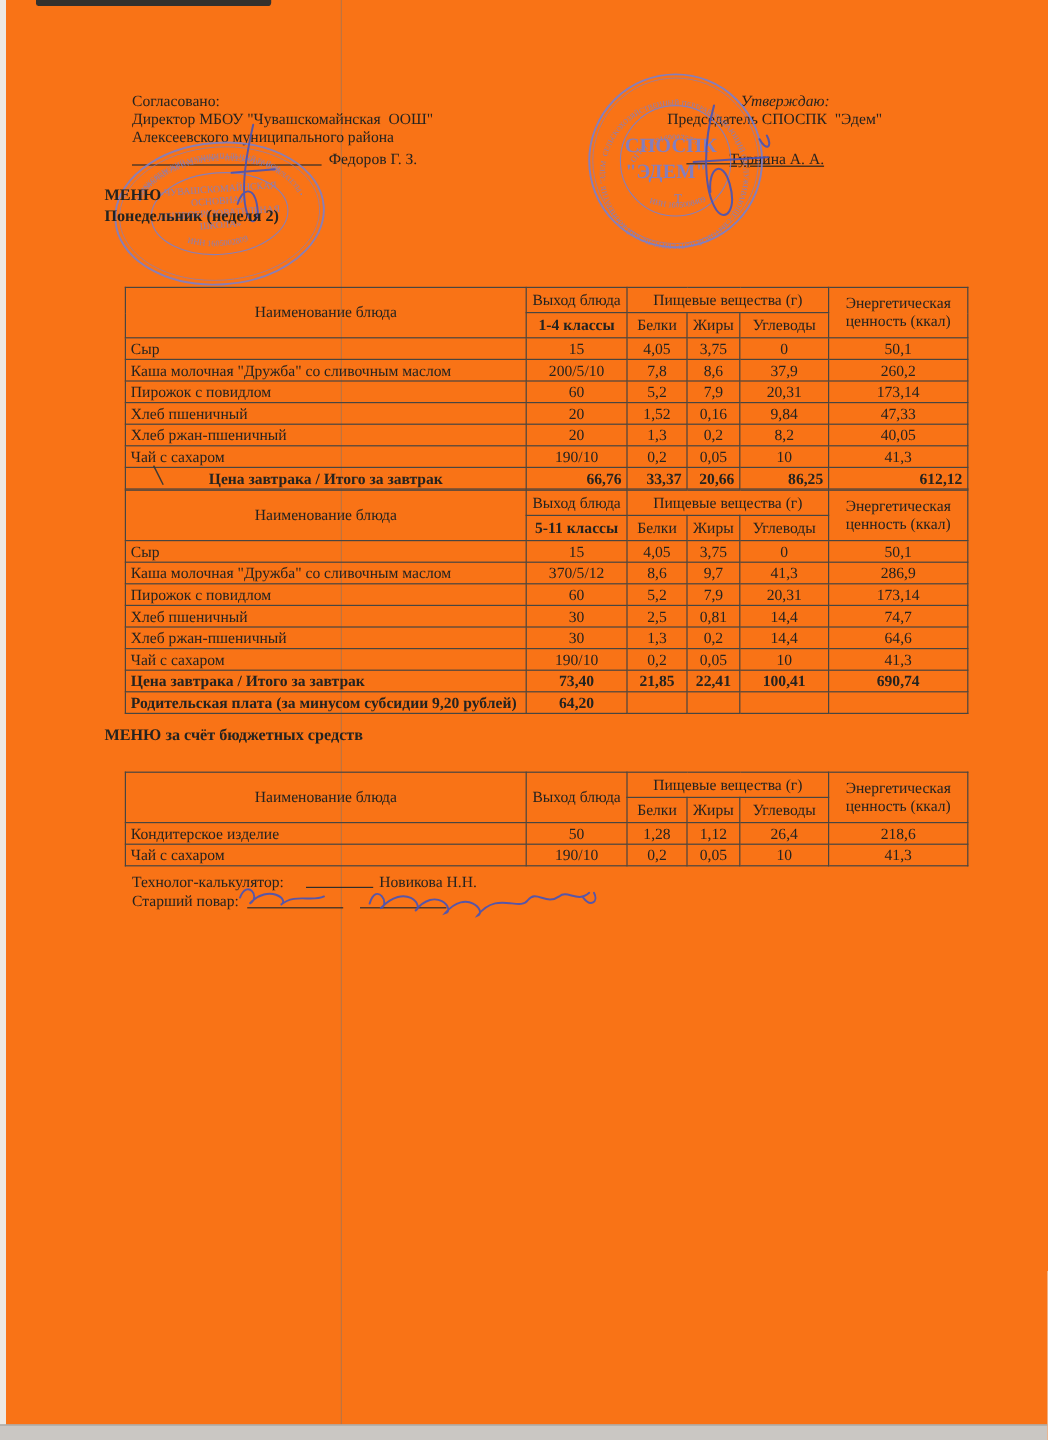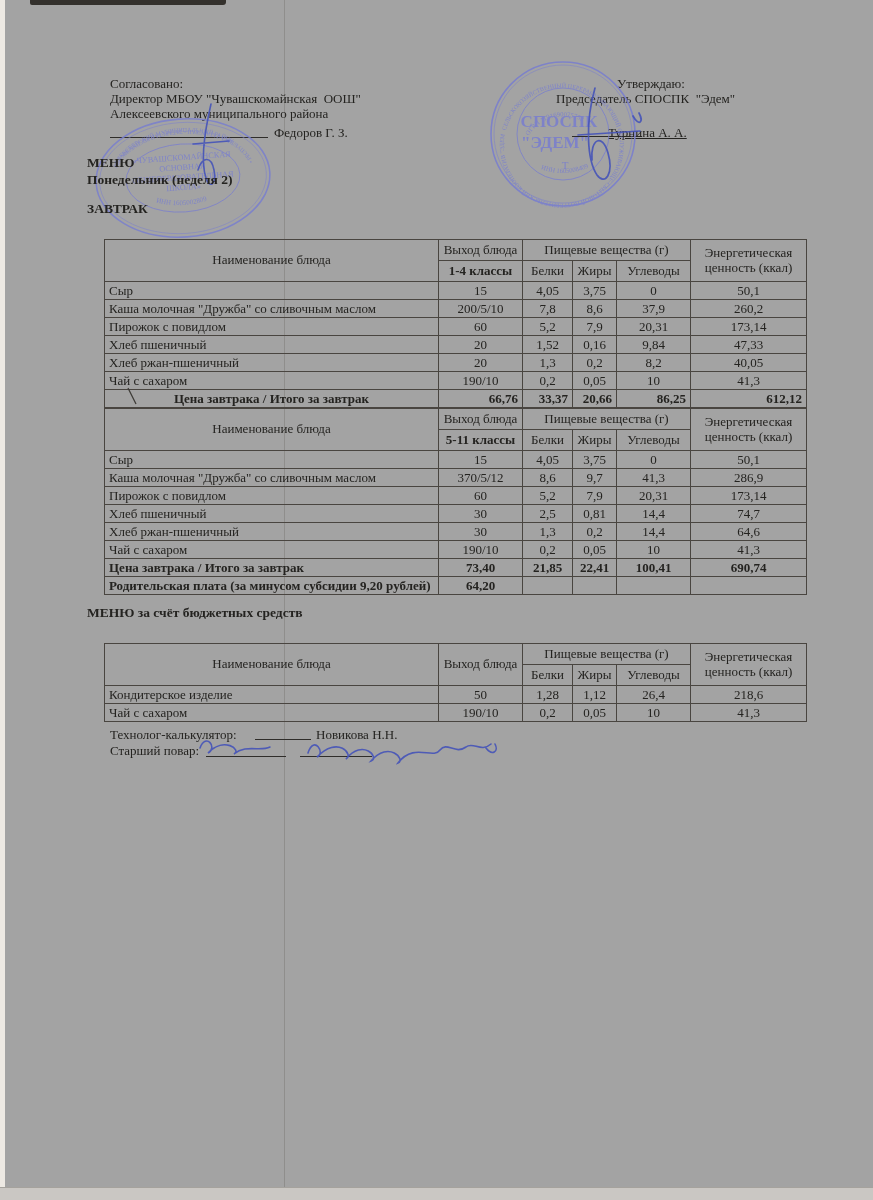--- a/index.html
+++ b/index.html
@@ -1,17 +1,17 @@
 <!DOCTYPE html>
 <html><head>
 <meta charset="utf-8">
 <style>
   html,body{margin:0;padding:0;background:#e8e6e2;}
   .page{position:relative;width:873px;height:1200px;margin:0 auto;overflow:hidden;
-        background:#a3a3a3;font-family:"Liberation Serif",serif;color:#242320;}
+        background:#f97316;font-family:"Liberation Serif",serif;color:#242320;}
   
   .top-strip{position:absolute;left:30px;top:0;width:196px;height:5px;background:#34312d;border-radius:0 0 3px 2px;}
   .bottom-band{position:absolute;left:0;top:1187px;width:873px;height:13px;background:#cac7c3;border-top:1px solid #a5a29d;}
   .left-edge{position:absolute;left:0;top:0;width:5px;height:1200px;background:#ede9e3;}
   .fold-line{position:absolute;left:284px;top:0;width:1px;height:1187px;background:rgba(120,117,112,.45);}
   
   .tline{position:absolute;font-size:13px;white-space:pre;}
   .center-title{position:absolute;left:87px;width:702px;text-align:left;font-weight:bold;font-size:13.5px;}
   .uline{position:absolute;height:0;border-bottom:1px solid #2f2d2a;}
   
@@ -37,21 +37,21 @@
   <div class="left-edge"></div>
   <div class="fold-line"></div>
   <div class="bottom-band"></div>
 
   <div class="tline" style="left:110px;top:76px;">Согласовано:</div>
   <div class="tline" style="left:110px;top:91px;">Директор МБОУ "Чувашскомайнская  ООШ"</div>
   <div class="tline" style="left:110px;top:106px;">Алексеевского муниципального района</div>
   <div class="uline" style="left:110px;top:137px;width:158px;"></div>
   <div class="tline" style="left:274px;top:125px;">Федоров Г. З.</div>
 
-  <div class="tline" style="left:617px;top:76px;">Утверждаю:</div>
+  <div class="tline" style="left:617px;top:76px;font-style:italic;">Утверждаю:</div>
   <div class="tline" style="left:556px;top:91px;">Председатель СПОСПК  "Эдем"</div>
   <div class="uline" style="left:572px;top:136px;width:70px;"></div>
   <div class="tline" style="left:608px;top:125px;text-decoration:underline;">Турнина А. А.</div>
 
   <svg class="ink" style="left:93px;top:116px;transform:rotate(-4deg);opacity:.88;" width="180" height="124" viewBox="0 0 180 124">
     <defs>
       <path id="sc-top" d="M 20,62 A 70,46 0 0 1 160,62"></path>
       <path id="sc-bot" d="M 163,62 A 73,48 0 0 0 17,62"></path>
       <path id="sc-inn" d="M 46,78 Q 90,100 134,78"></path>
     </defs>
@@ -107,21 +107,20 @@
       <text x="84" y="112" font-size="11" font-weight="normal">Т</text>
     </g>
   </svg>
 
   <svg class="ink" style="left:540px;top:78px;" width="130" height="125" viewBox="0 0 130 125">
     <path d="M 55,10 C 45,45 47,82 57,97 C 65,108 74,96 68,75 C 62,54 50,62 52,82 M 38,57 L 100,53 M 93,38 C 99,49 104,44 99,35" fill="none" stroke="#4553b8" stroke-width="1.7" stroke-linecap="round" opacity="0.9"></path>
   </svg>
 
   <div class="center-title" style="top:155px;">МЕНЮ</div>
   <div class="center-title" style="top:172px;">Понедельник (неделя 2)</div>
-  <div class="center-title" style="top:201px;">ЗАВТРАК</div>
 
   <table class="doc-table" style="left:104px;top:239px;">
     <colgroup>
         <col style="width:334px">
         <col style="width:84px">
         <col style="width:50px">
         <col style="width:44px">
         <col style="width:74px">
         <col style="width:116px">
       </colgroup>

